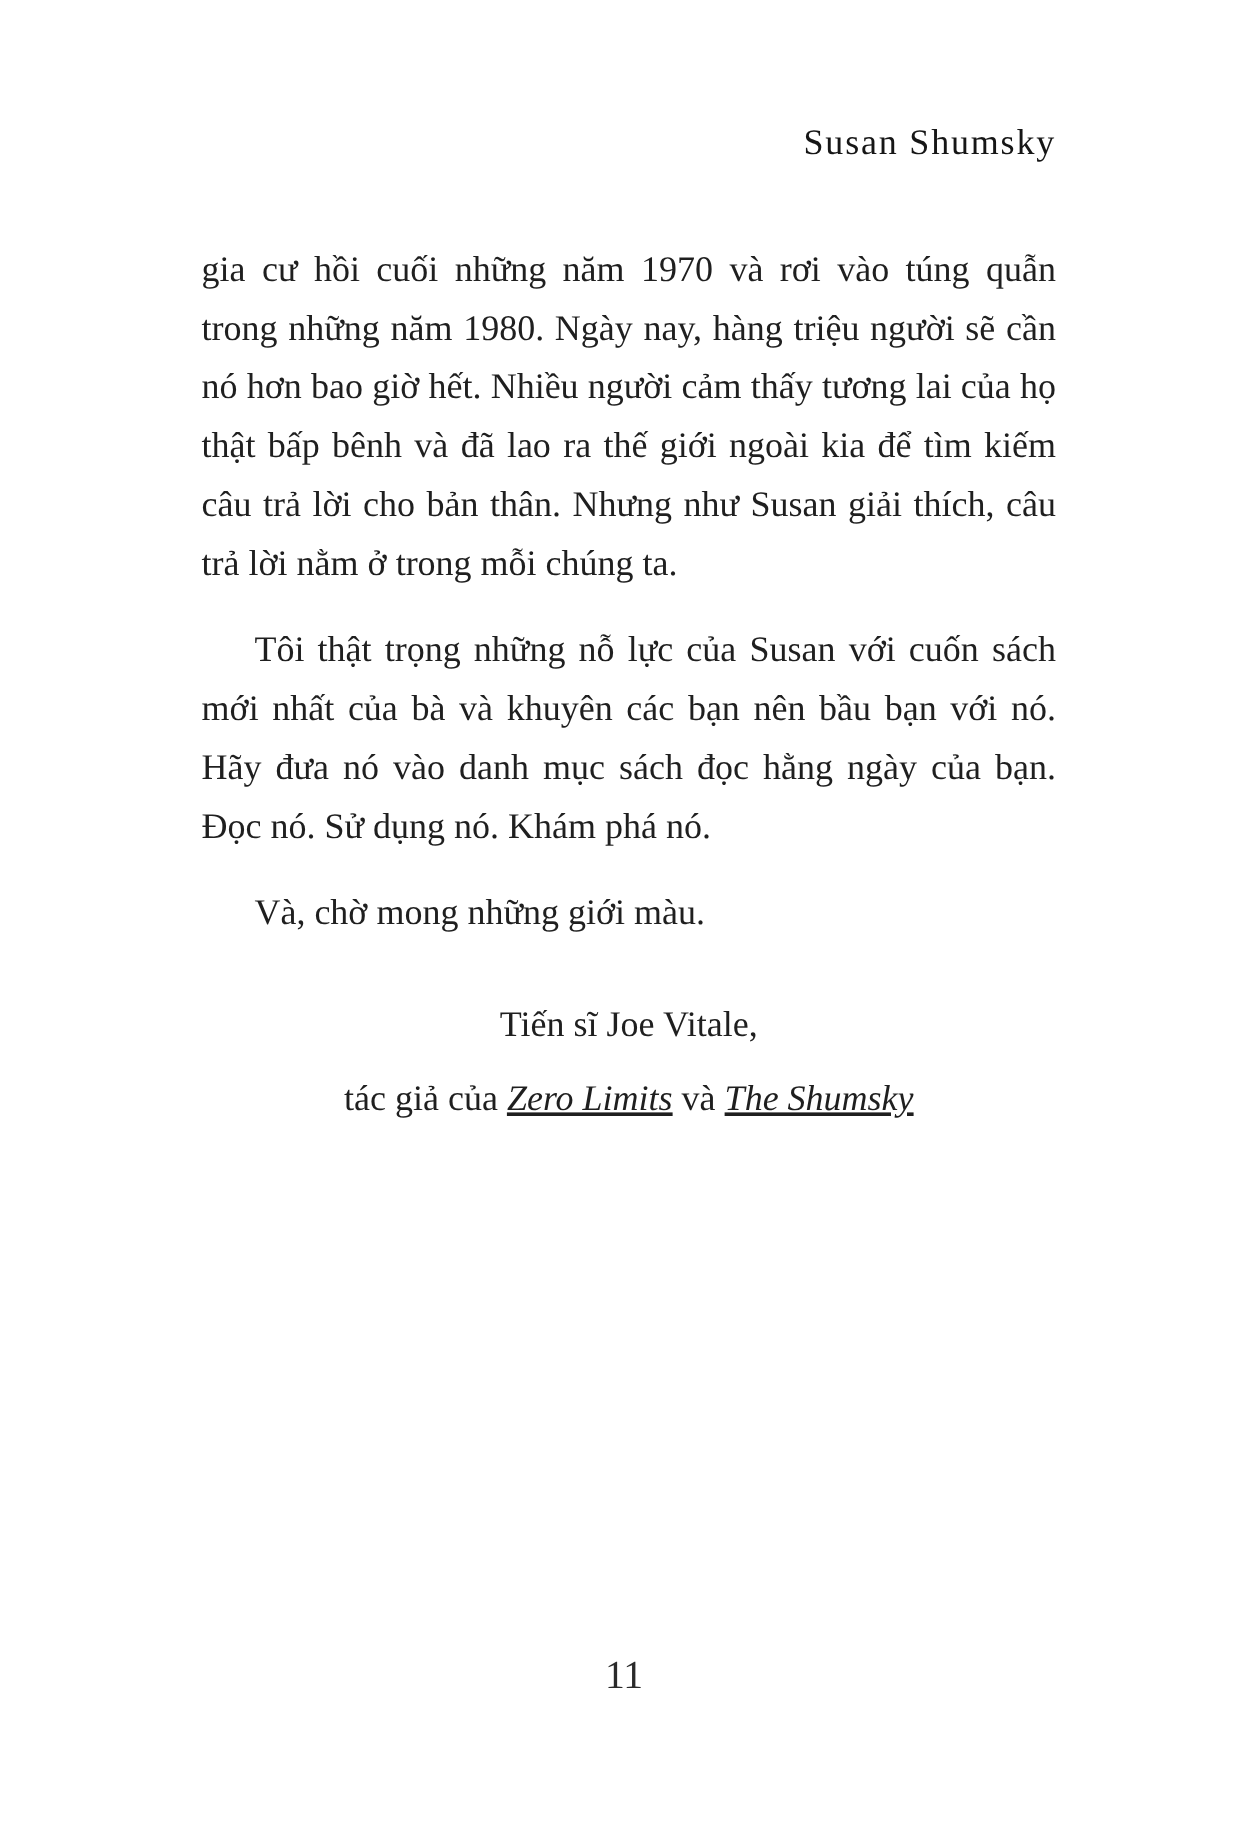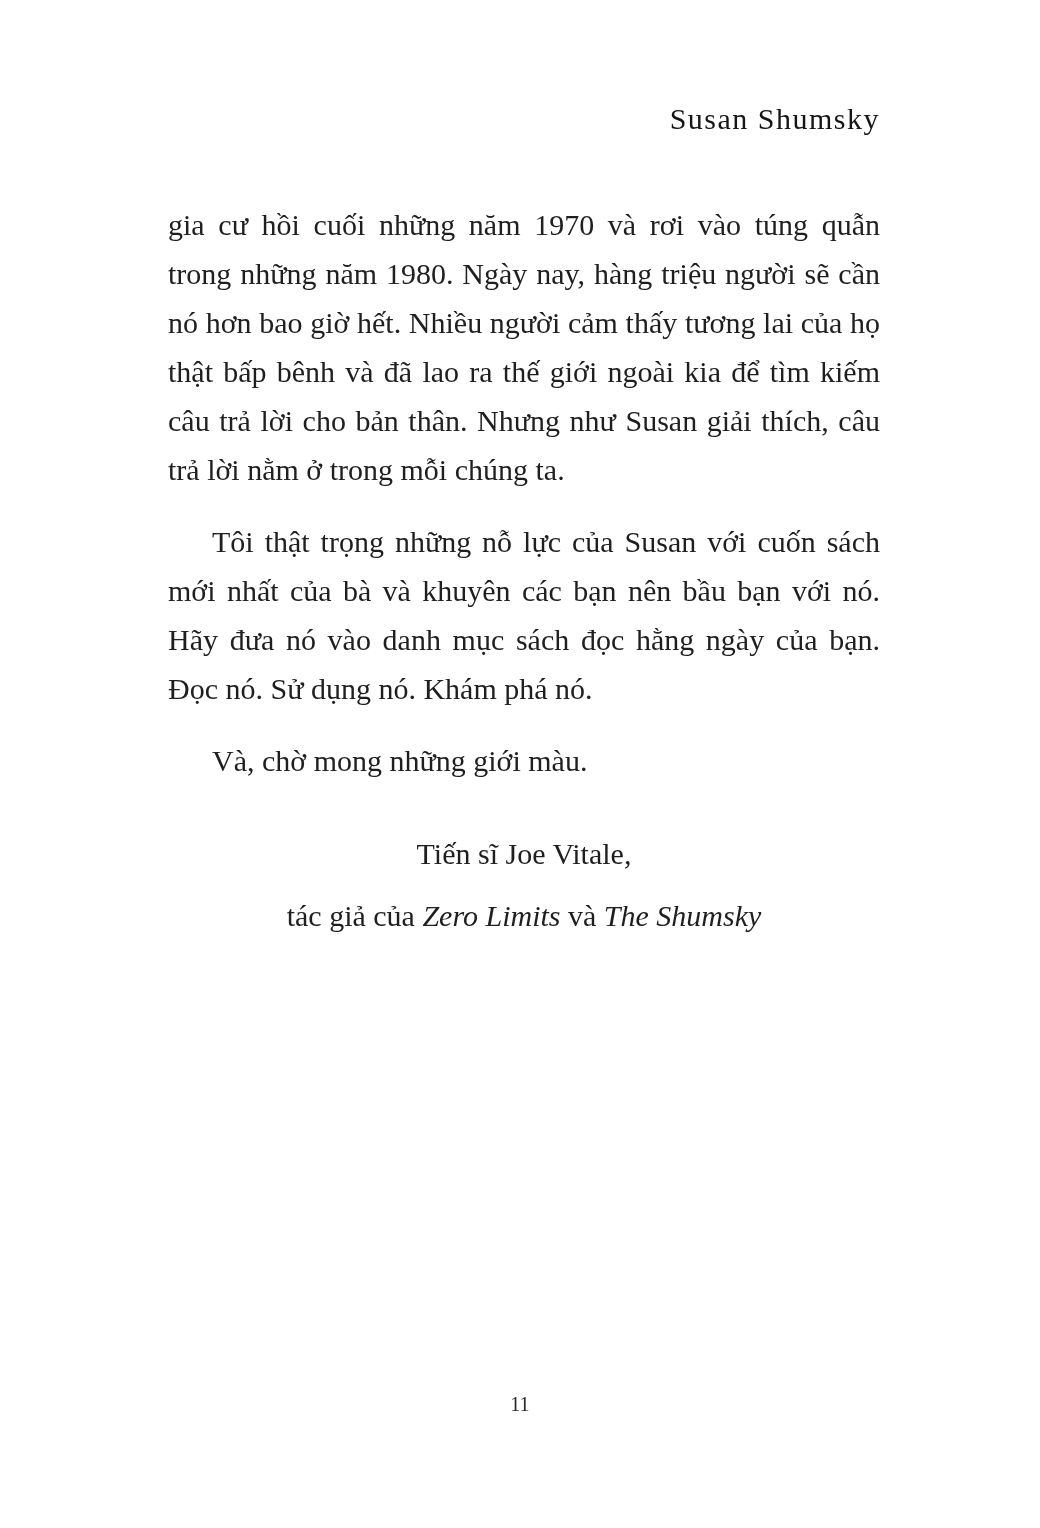--- a/index.html
+++ b/index.html
@@ -51,28 +51,29 @@
   .attribution {
     margin-top: 44px;
     text-align: center;
   }
   .attribution .sig-line {
     margin-bottom: 13px;
     line-height: 49px;
   }
   .attribution em {
     font-style: italic;
+    text-decoration: underline;
   }
   .page-number {
     position: absolute;
     bottom: 112px;
     left: 0;
     width: 100%;
     text-align: center;
-    font-size: 20px;
+    font-size: 33px;
     color: #2a2a2a;
   }
 </style>
 </head>
 <body>
 
 <div class="page">
 
   <div class="running-header">Susan Shumsky</div>
 

